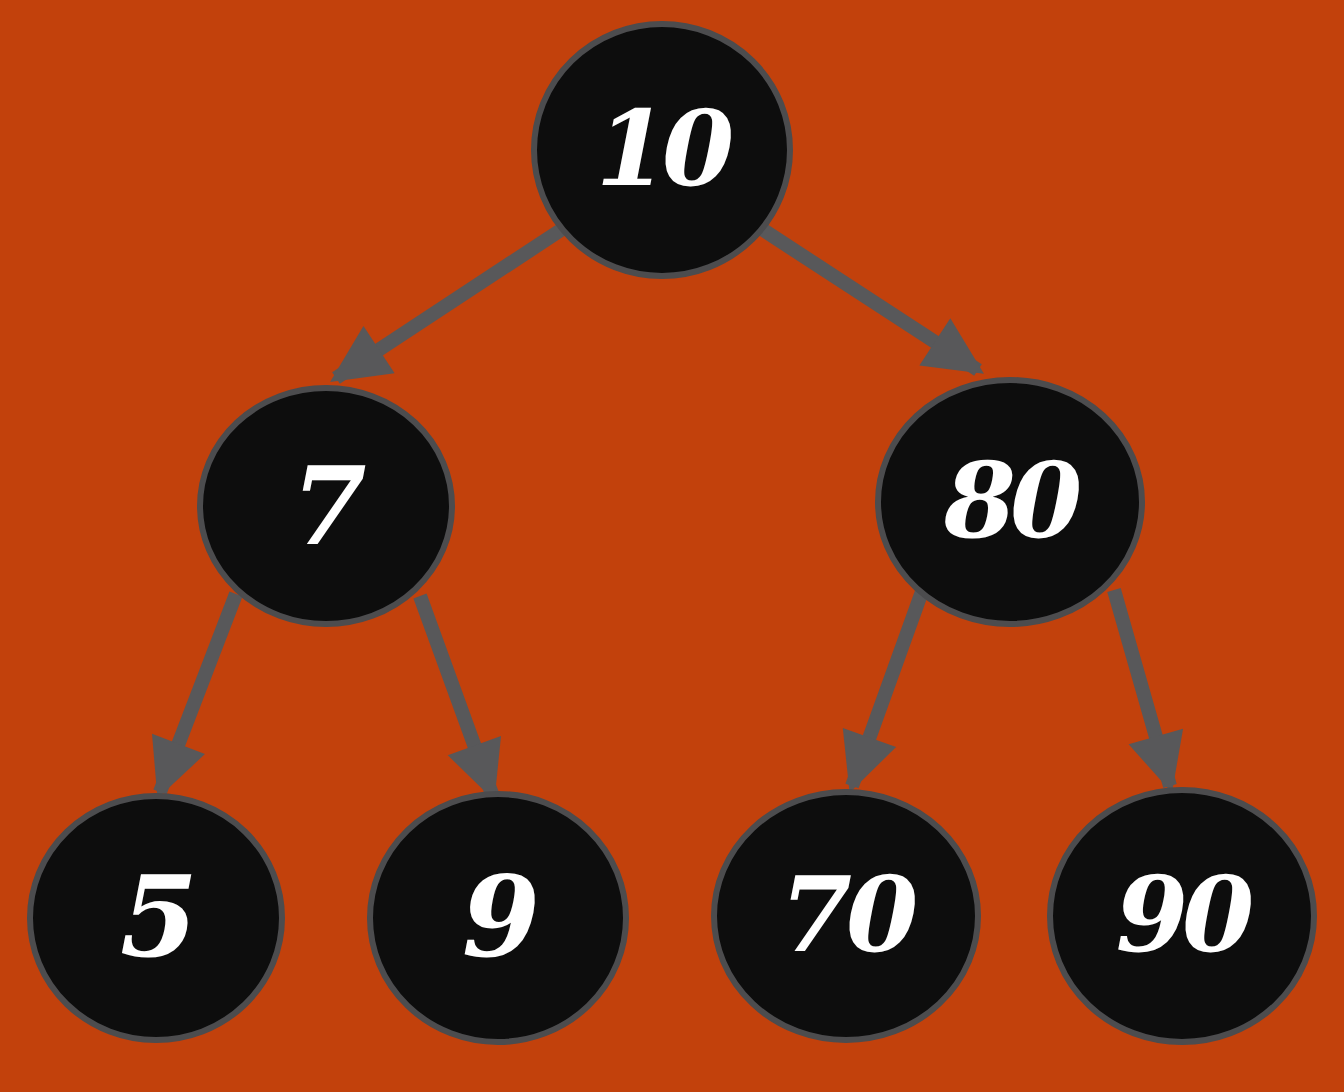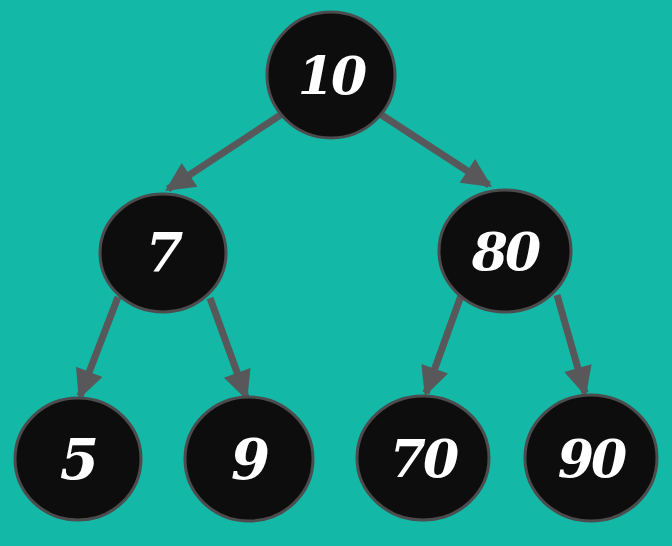--- a/index.html
+++ b/index.html
@@ -5,21 +5,21 @@
   html, body {
     margin: 0;
     padding: 0;
     background: #ffffff;
     font-family: "DejaVu Sans", sans-serif;
   }
   .canvas {
     position: relative;
     width: 672px;
     height: 546px;
-    background: #14b8a6;
+    background: #c2410c;
     overflow: hidden;
   }
   svg { display: block; }
   .edge-line {
     fill: none;
     stroke-linecap: butt;
   }
   .node-ellipse {
     stroke-width: 3px;
   }

